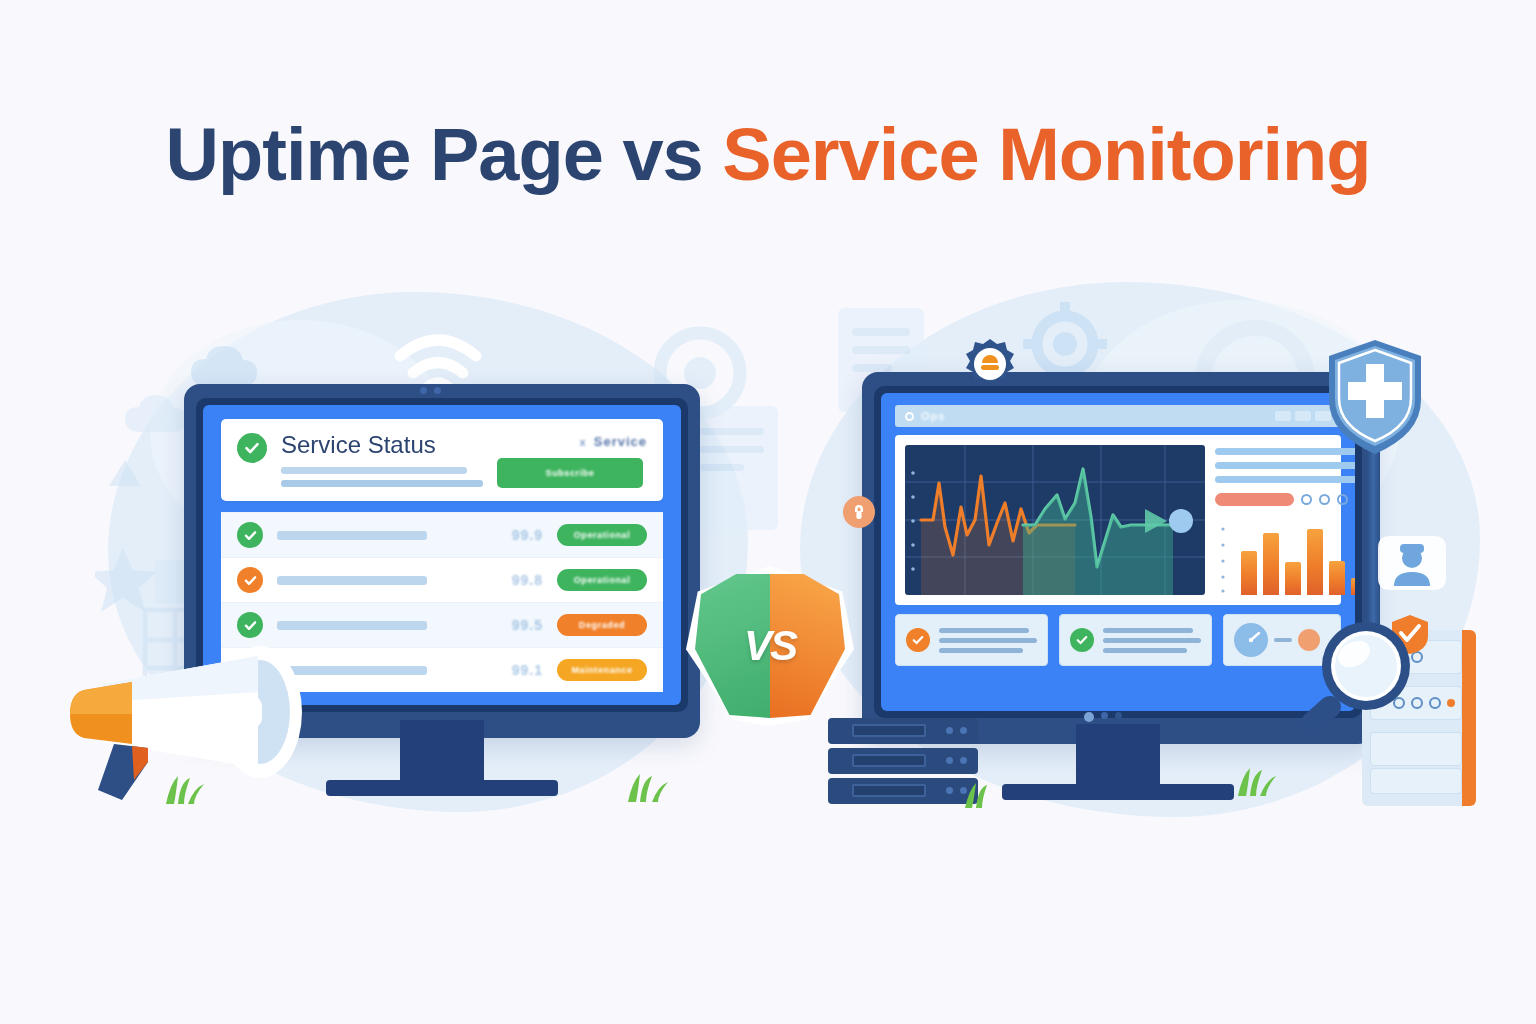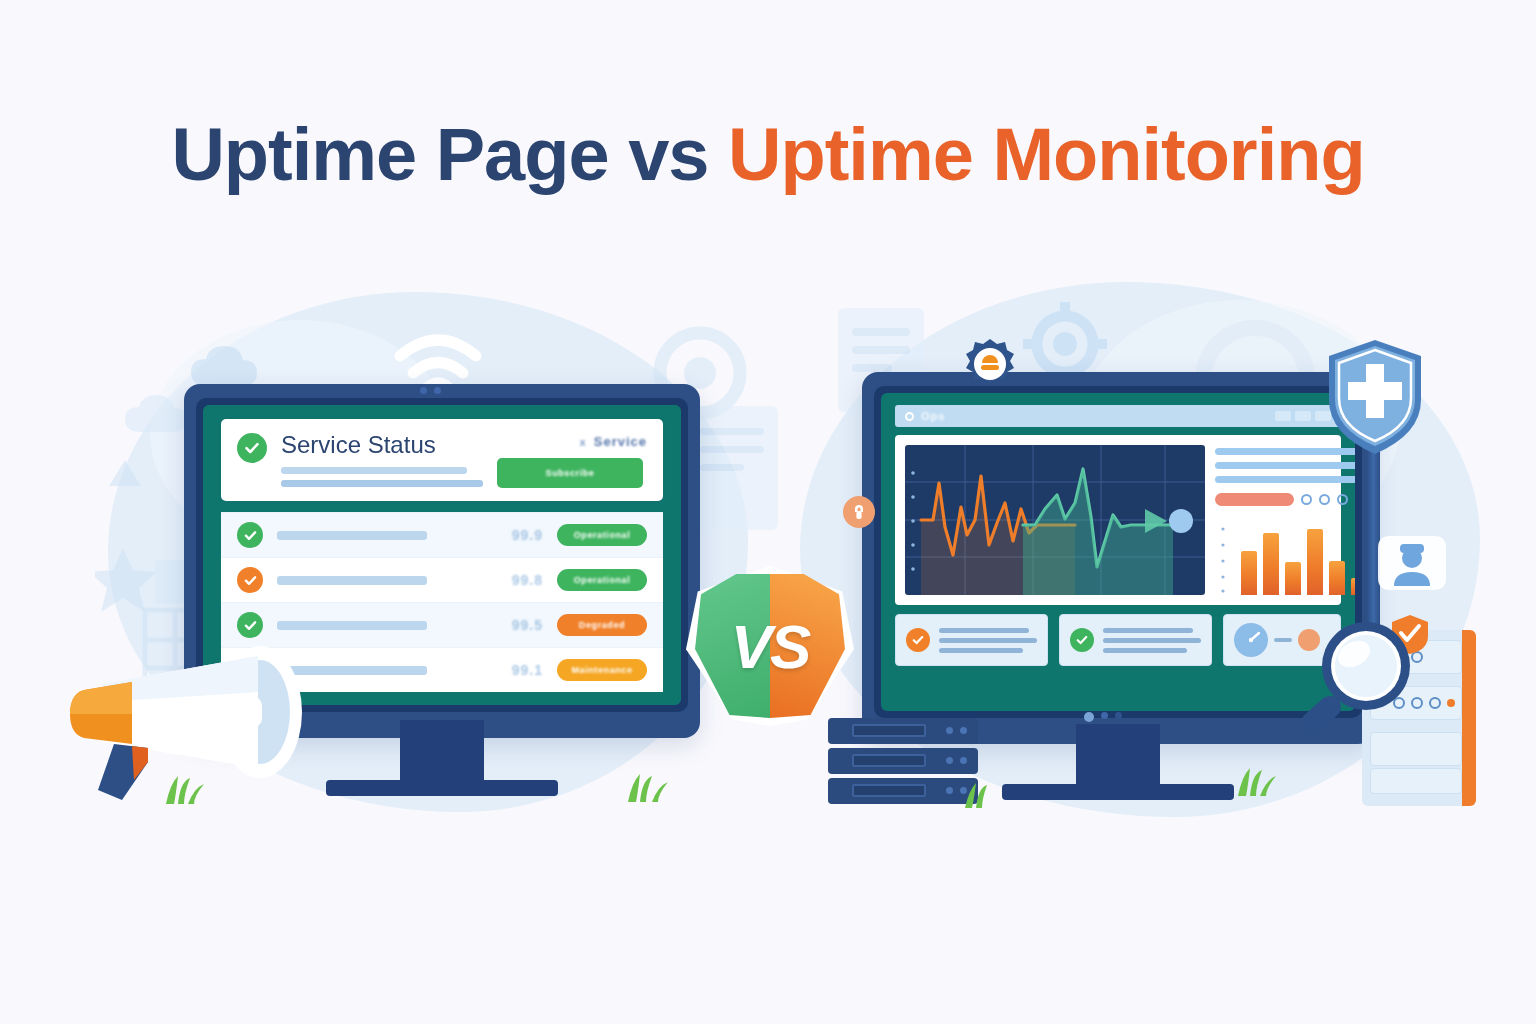--- a/index.html
+++ b/index.html
@@ -31,21 +31,21 @@
 
   
   .monitor{ position:absolute; }
   .mon-frame{
     background:#2d4f86; border-radius:16px; padding:14px 12px 26px 12px;
     box-shadow:0 8px 24px rgba(40,70,120,.16);
   }
   .mon-inner{
     background:#1b3a6b; border-radius:10px; padding:7px;
   }
-  .mon-screen{ background:#0f766e; border-radius:6px; overflow:hidden; position:relative; }
+  .mon-screen{ background:#3b82f6; border-radius:6px; overflow:hidden; position:relative; }
   .mon-neck{ position:absolute; background:#23407a; }
   .mon-base{ position:absolute; background:#23407a; border-radius:4px; }
   .mon-dots{ position:absolute; display:flex; gap:7px; }
   .mon-dots i{ width:7px;height:7px;border-radius:50%; background:#3f66a8; display:block;}
 
   
   .sp-card{
     background:#ffffff; margin:14px 18px 0 18px; border-radius:5px;
     padding:13px 16px; box-shadow:0 1px 3px rgba(60,90,140,.10);
     display:flex; align-items:flex-start; gap:14px;
@@ -102,21 +102,21 @@
   }
   .vs-outer{ background:#ffffff; }
   .vs-g{ position:absolute; left:9px; top:8px; width:75px; height:144px;
          background:linear-gradient(160deg,#62c78c 0%,#3fae6c 100%);
          clip-path:polygon(100% 0%, 100% 100%, 46% 98%, 0% 52%, 8% 14%, 55% 0%);}
   .vs-o{ position:absolute; left:84px; top:8px; width:75px; height:144px;
          background:linear-gradient(200deg,#f9a council 0%,#ef7b28 100%);
          background:linear-gradient(200deg,#f9a84a 0%,#e96f22 100%);
          clip-path:polygon(0% 0%, 45% 0%, 92% 14%, 100% 52%, 54% 98%, 0% 100%);}
   .vs-text{ position:absolute; inset:0; display:flex; align-items:center; justify-content:center;
-            color:#fff; font-size:62px; font-weight:bold; font-style:italic; letter-spacing:-2px;
+            color:#fff; font-size:42px; font-weight:bold; font-style:italic; letter-spacing:-2px;
             text-shadow:0 2px 4px rgba(0,0,0,.18); }
 
   
   .mega{ position:absolute; left:62px; top:640px; width:250px; height:170px; }
 
   
   .badge-circle{ position:absolute; border-radius:50%; display:flex; align-items:center; justify-content:center; }
   .wifi{ position:absolute; left:392px; top:332px; width:92px; height:72px; }
 
   .shield-health{ position:absolute; left:1325px; top:338px; width:100px; height:118px; }
@@ -137,21 +137,21 @@
 
   .grass{ position:absolute; }
 </style>
 </head>
 <body>
 
 <div class="stage">
 
   <div class="title-wrap">
     <span class="t-dark">Uptime Page vs</span>
-    <span class="t-orange">Uptime Monitoring</span>
+    <span class="t-orange">Service Monitoring</span>
   </div>
 
   <div class="blob blob-l"></div>
   <div class="blob blob-r"></div>
   <div class="blob-soft" style="left:150px;top:320px;width:300px;height:230px;opacity:.6;"></div>
   <div class="blob-soft" style="left:1080px;top:300px;width:320px;height:250px;opacity:.55;"></div>
 
   <svg class="deco" style="left:185px;top:340px;" width="100" height="62" viewBox="0 0 100 62">
     <path d="M22 46 q-16 0 -16-14 q0-13 15-13 q3-13 18-13 q16 0 19 14 q14 0 14 13 q0 13-15 13 z" fill="#c3dcf2"></path>
     <path d="M47 46 l7 12 l8 -12 z" fill="#c3dcf2"></path>

